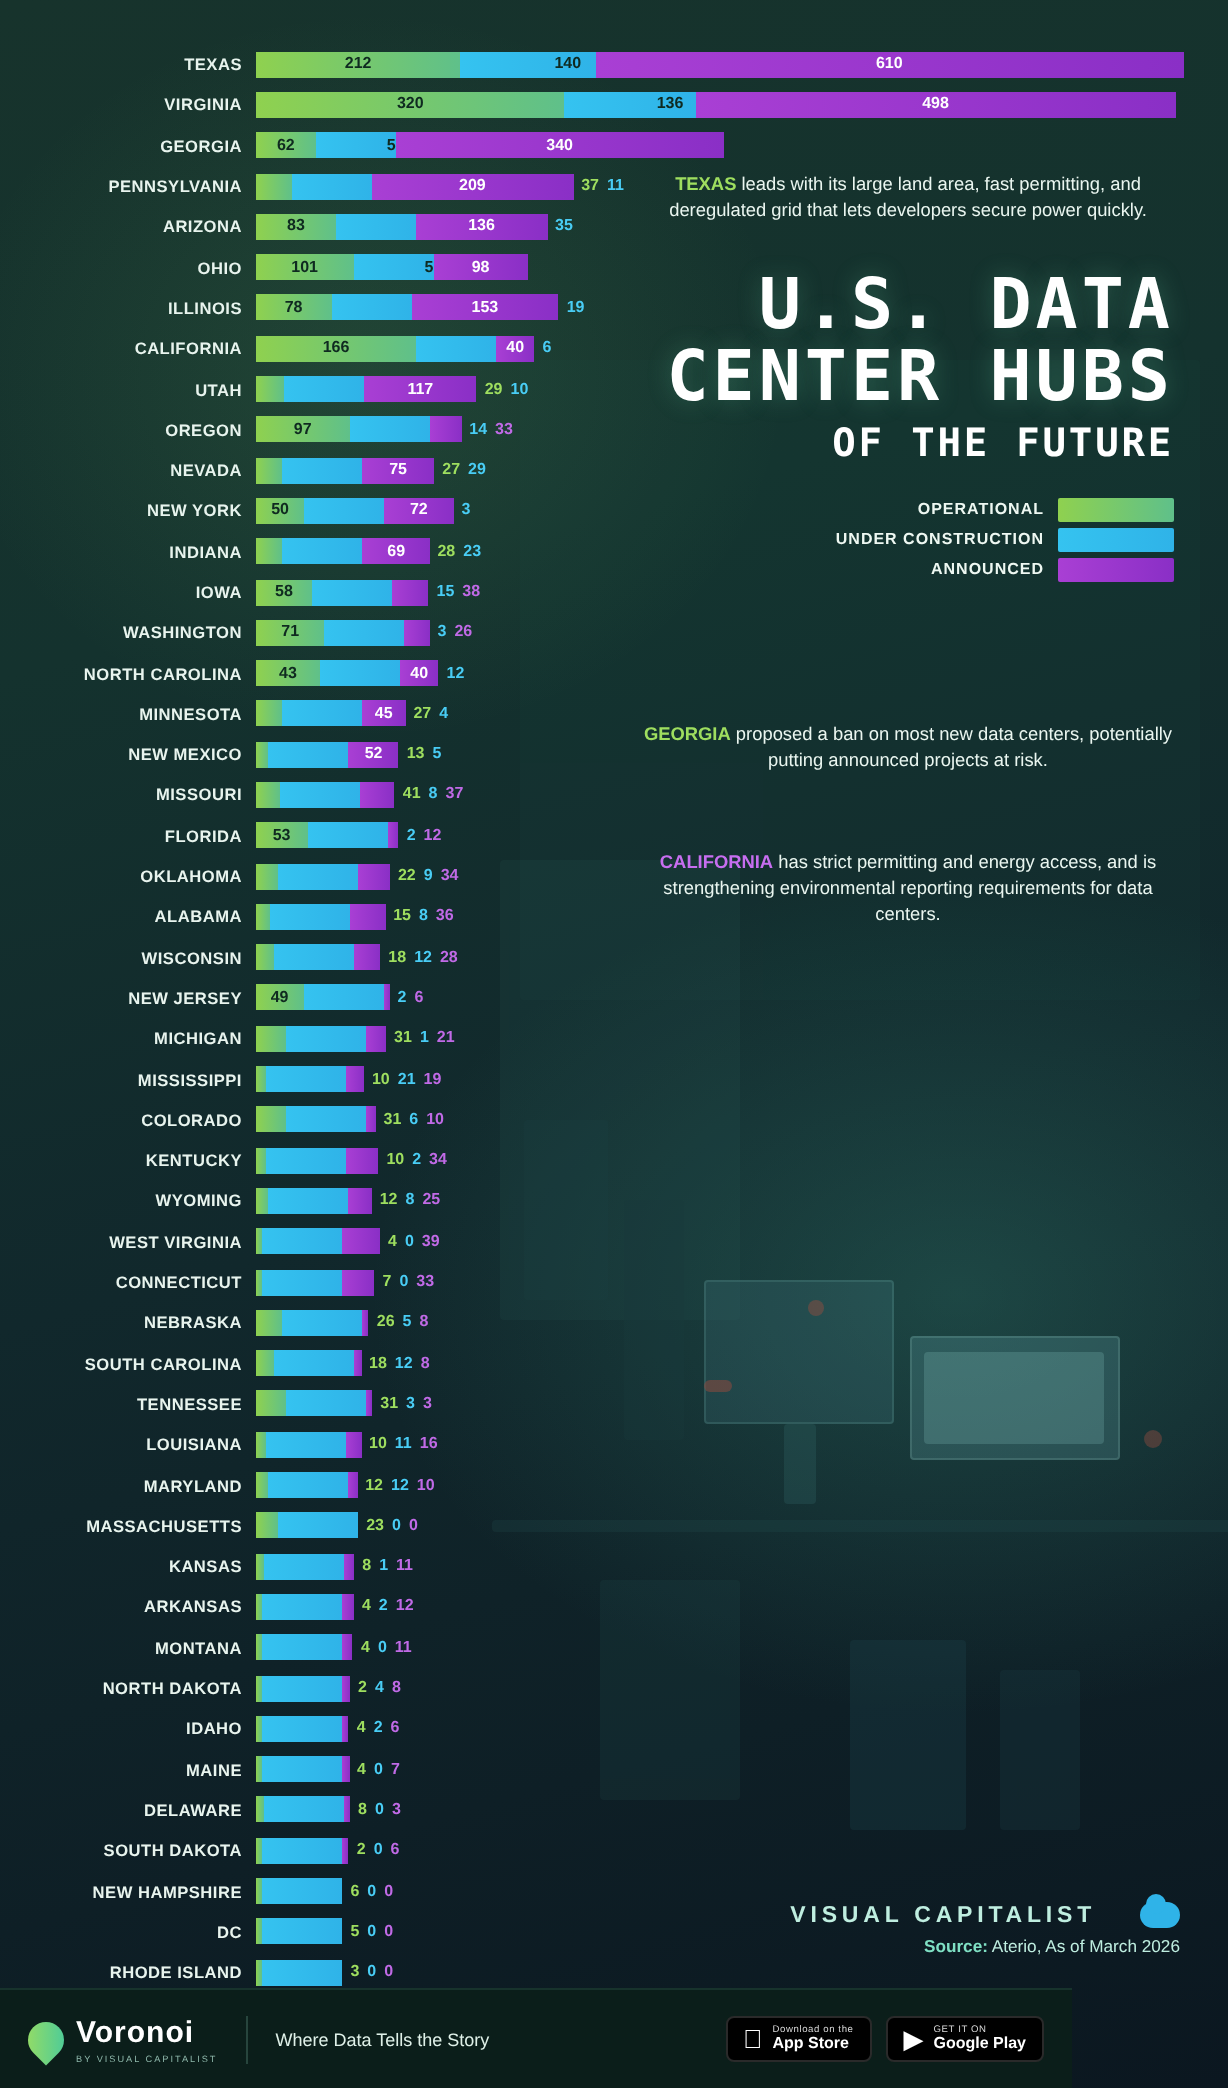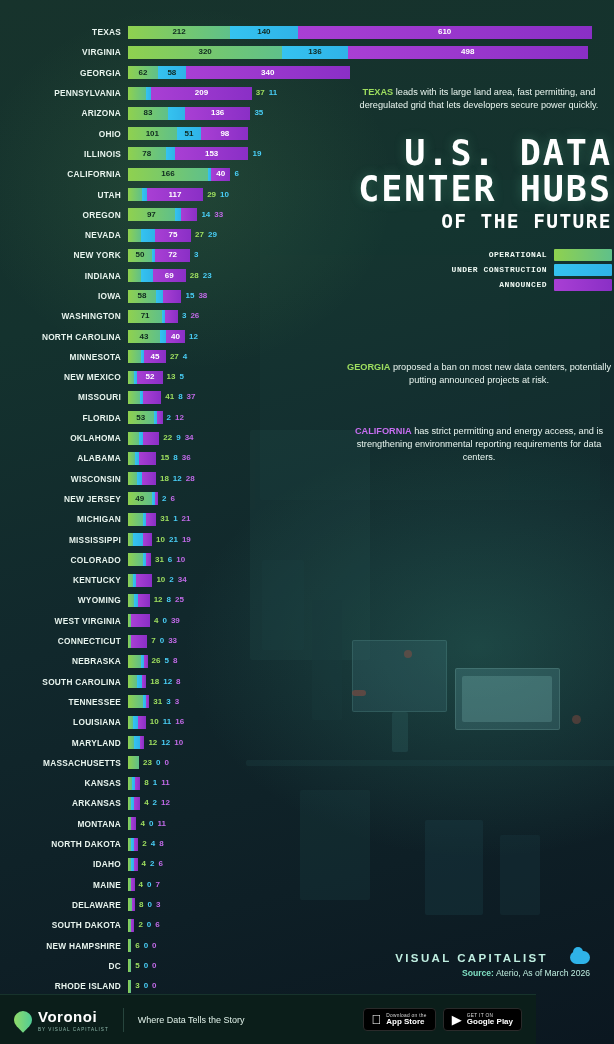--- a/index.html
+++ b/index.html
@@ -52,21 +52,21 @@
   }
   .seg {
     height: 13px;
     position: relative;
     display: flex;
     align-items: center;
     justify-content: center;
     overflow: visible;
   }
   .seg-op { background: linear-gradient(90deg,#8fd14f,#5fc08a); }
-  .seg-uc { background: linear-gradient(90deg,#35c3f0,#2fb3e8); }
+  .seg-uc { background: linear-gradient(90deg,#35c3f0,#2fb3e8); padding-left: 40px; }
   .seg-an { background: linear-gradient(90deg,#a93fd4,#8a2fc6); }
   .val {
     font-size: 8px;
     font-weight: bold;
     color: #ffffff;
     line-height: 1;
     white-space: nowrap;
   }
   .val.inside { color: #0f2a20; }
   .val.inside-light { color: #ffffff; }
@@ -76,21 +76,21 @@
     gap: 4px;
     margin-left: 4px;
   }
   .out-op { color: #9ede5f; }
   .out-uc { color: #49cdf5; }
   .out-an { color: #c06ae6; }
 
   
   #right {
     position: absolute;
-    left: 346px; top: 86px;
+    left: 321px; top: 86px;
     width: 266px;
   }
   .callout {
     color: #eaf6f0;
     font-size: 9.2px;
     line-height: 1.42;
     text-align: center;
   }
   .callout b { font-weight: bold; }
   .c-texas b { color: #9ede5f; }
@@ -118,21 +118,21 @@
     margin-top: 2px;
   }
 
   #legend {
     margin-top: 16px;
     display: flex;
     flex-direction: column;
     align-items: flex-end;
     gap: 3px;
   }
-  .leg-row { display: flex; align-items: center; gap: 7px; font-family: Liberation Mono, monospace; }
+  .leg-row { display: flex; align-items: center; gap: 7px; }
   .leg-txt {
     font-size: 8px; font-weight: bold; letter-spacing: 0.5px;
     color: #eef8f2;
   }
   .leg-sw { width: 58px; height: 12px; border-radius: 1px; }
 
   .gap-g { height: 70px; }
   .gap-c { height: 38px; }
 
   

